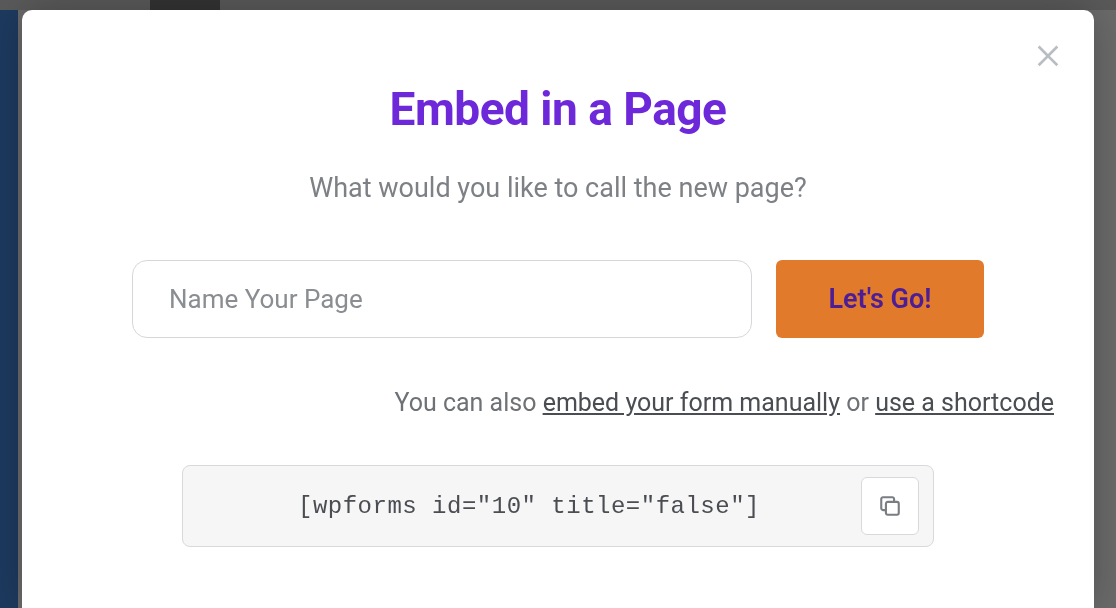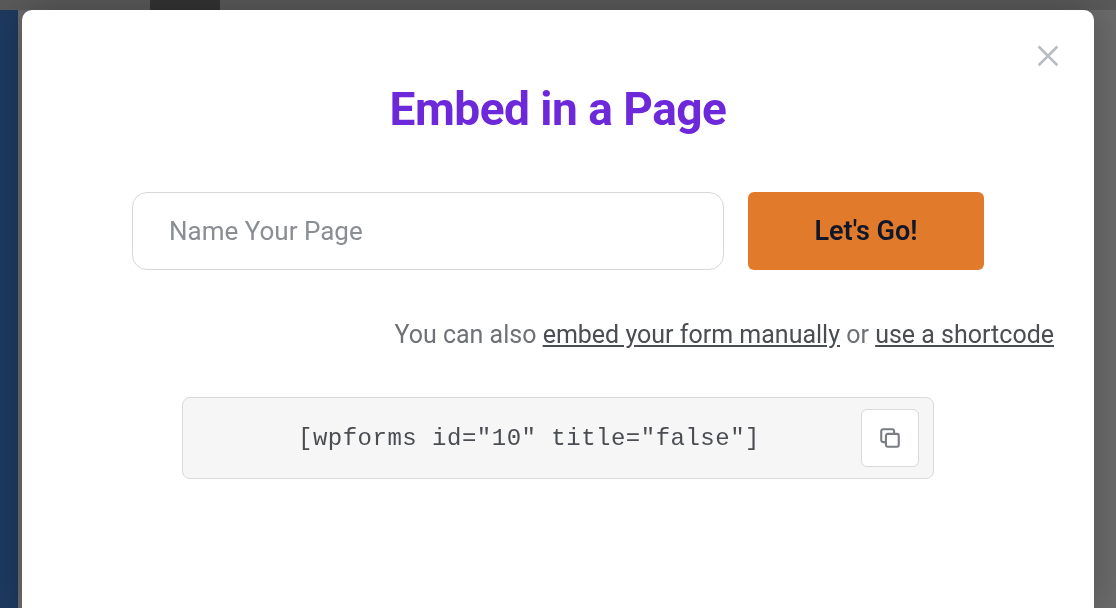--- a/index.html
+++ b/index.html
@@ -86,24 +86,24 @@
       padding: 0 36px;
       font-size: 26px;
       color: #333;
       outline: none;
       font-family: inherit;
     }
     .page-name-input::placeholder {
       color: #8a8d91;
     }
     .go-button {
-      width: 236px;
+      width: 208px;
       height: 78px;
       background: #e27a2c;
-      color: #0f172a;
+      color: #4c1d95;
       border: none;
       border-radius: 6px;
       font-size: 27px;
       font-weight: 600;
       cursor: pointer;
       font-family: inherit;
     }
     .helper-text {
       text-align: right;
       font-size: 25px;
@@ -158,20 +158,21 @@
 <div class="modal">
 
   <div class="close-icon">
     <svg viewBox="0 0 24 24" fill="currentColor">
       <path d="M18.3 5.71 12 12.01l-6.3-6.3L4.29 7.12l6.3 6.29-6.3 6.3 1.41 1.41 6.3-6.3 6.3 6.3 1.41-1.41-6.3-6.3 6.3-6.29z"></path>
     </svg>
   </div>
 
   <h1 class="modal-title">Embed in a Page</h1>
 
+  <p class="modal-subtitle">What would you like to call the new page?</p>
 
   <div class="input-row">
     <input type="text" class="page-name-input" placeholder="Name Your Page" style="">
     <button class="go-button">Let's Go!</button>
   </div>
 
   <p class="helper-text">
     <span>You can also </span><a>embed your form manually</a><span> or </span><a>use a shortcode</a>
   </p>
 

